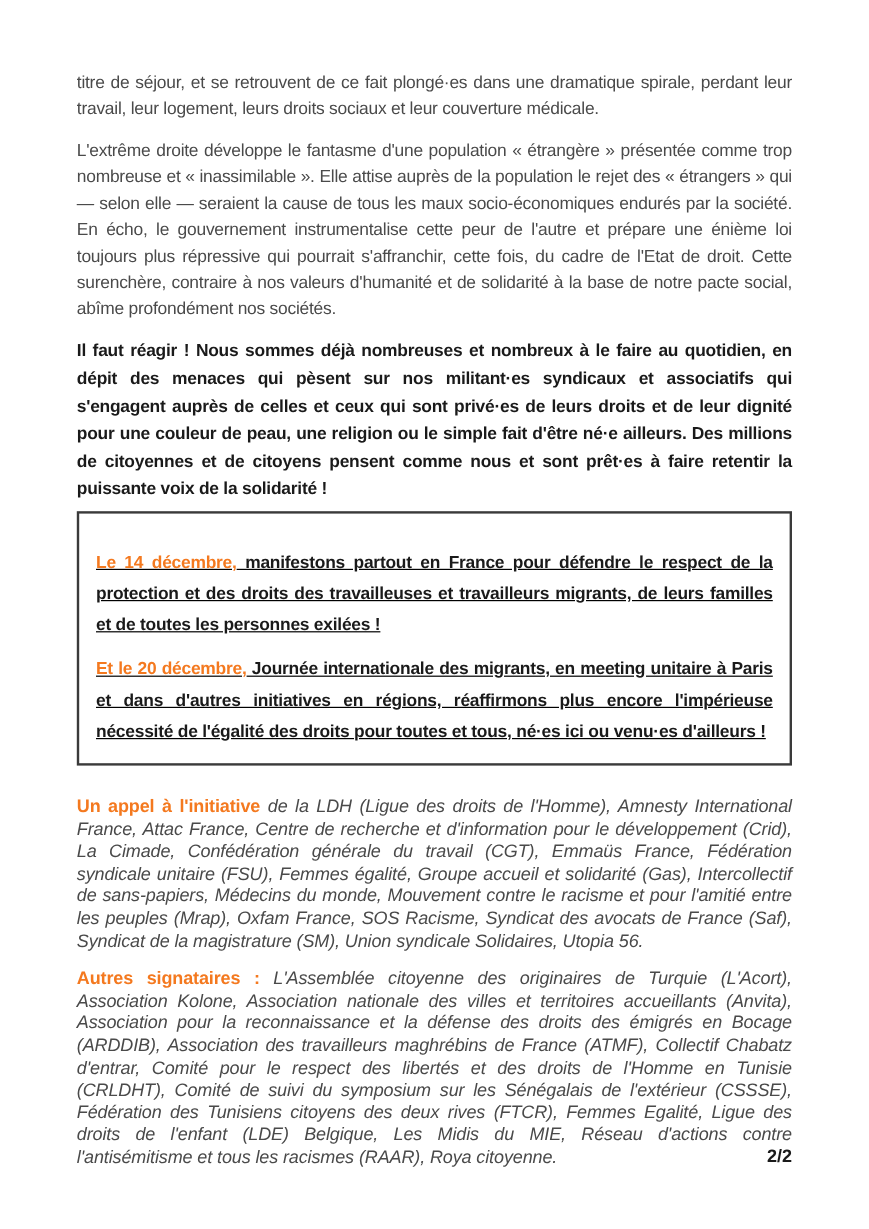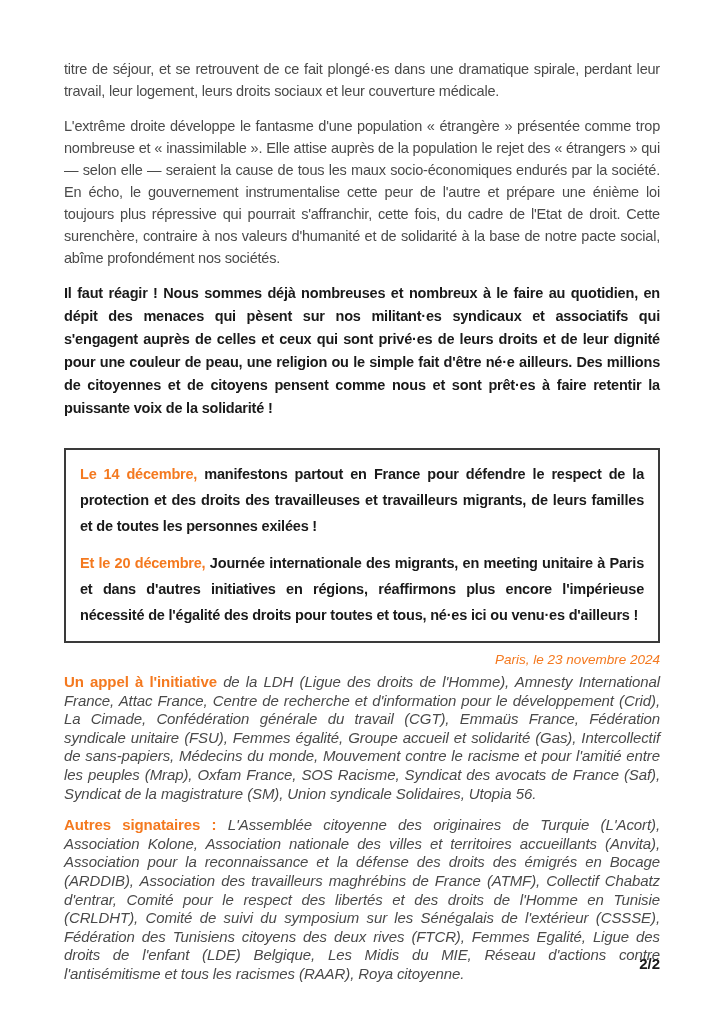--- a/index.html
+++ b/index.html
@@ -34,26 +34,27 @@
     font-size:14.5px;
     line-height:22px;
     letter-spacing:-0.2px;
     text-align:justify;
     margin-bottom:13px;
   }
   .para.bold{
     color:var(--bold-text);
     font-weight:bold;
     line-height:23px;
-    margin-bottom:28px;
+    margin-bottom:6px;
   }
   .callout-box{
     border:2px solid var(--box-border);
-    padding:11px 14px 13px 14px;
-    margin-bottom:8px;
+    padding:28px 14px 13px 14px;
+    margin-bottom:26px;
+    text-decoration:underline;
   }
   .callout-box .para.bold{
     line-height:26px;
     margin-bottom:11px;
   }
   .callout-box .para.bold:last-child{
     margin-bottom:0;
   }
   .lead-orange{
     color:var(--accent-orange);
@@ -105,21 +106,20 @@
 
     <div class="callout-box">
       <p class="para bold">
         <span class="lead-orange">Le 14 décembre,</span><span> manifestons partout en France pour défendre le respect de la protection et des droits des travailleuses et travailleurs migrants, de leurs familles et de toutes les personnes exilées !</span>
       </p>
       <p class="para bold">
         <span class="lead-orange">Et le 20 décembre,</span><span> Journée internationale des migrants, en meeting unitaire à Paris et dans d'autres initiatives en régions, réaffirmons plus encore l'impérieuse nécessité de l'égalité des droits pour toutes et tous, né·es ici ou venu·es d'ailleurs !</span>
       </p>
     </div>
 
-    <p class="dateline">Paris, le 23 novembre 2024</p>
 
     <p class="sig-para">
       <span class="lead-orange">Un appel à l'initiative</span><span> de la LDH (Ligue des droits de l'Homme), Amnesty International France, Attac France, Centre de recherche et d'information pour le développement (Crid), La Cimade, Confédération générale du travail (CGT), Emmaüs France, Fédération syndicale unitaire (FSU), Femmes égalité, Groupe accueil et solidarité (Gas), Intercollectif de sans-papiers, Médecins du monde, Mouvement contre le racisme et pour l'amitié entre les peuples (Mrap), Oxfam France, SOS Racisme, Syndicat des avocats de France (Saf), Syndicat de la magistrature (SM), Union syndicale Solidaires, Utopia 56.</span>
     </p>
 
     <p class="sig-para others">
       <span class="lead-orange">Autres signataires :</span><span> L'Assemblée citoyenne des originaires de Turquie (L'Acort), Association Kolone, Association nationale des villes et territoires accueillants (Anvita), Association pour la reconnaissance et la défense des droits des émigrés en Bocage (ARDDIB), Association des travailleurs maghrébins de France (ATMF), Collectif Chabatz d'entrar, Comité pour le respect des libertés et des droits de l'Homme en Tunisie (CRLDHT), Comité de suivi du symposium sur les Sénégalais de l'extérieur (CSSSE), Fédération des Tunisiens citoyens des deux rives (FTCR), Femmes Egalité, Ligue des droits de l'enfant (LDE) Belgique, Les Midis du MIE, Réseau d'actions contre l'antisémitisme et tous les racismes (RAAR), Roya citoyenne.</span>
     </p>
 
   </div>

